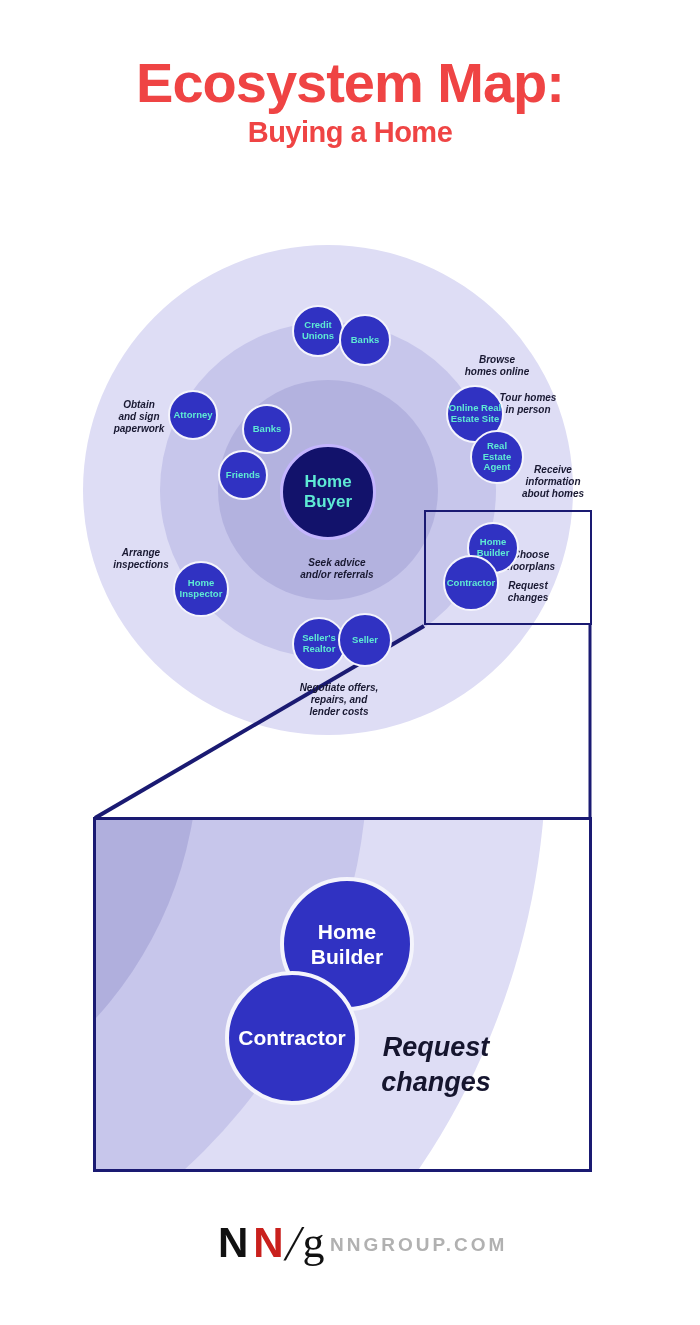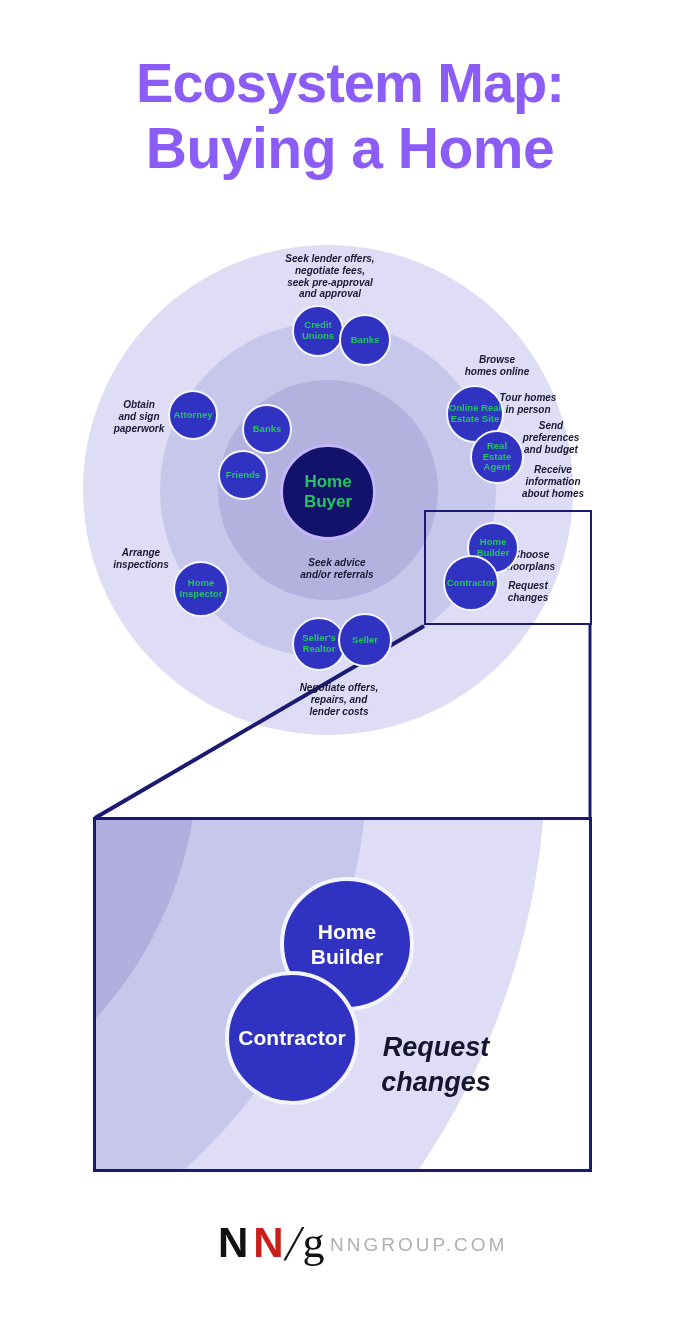--- a/index.html
+++ b/index.html
@@ -1,34 +1,34 @@
 <!DOCTYPE html>
 <html><head>
 <meta charset="utf-8">
 <style>
   html,body{margin:0;padding:0;background:#ffffff;}
   .page{position:relative;width:700px;height:1325px;background:#ffffff;overflow:hidden;
         font-family:"Liberation Sans", sans-serif;}
   .abs{position:absolute;}
 
   
-  .title-wrap{position:absolute;left:0;top:52px;width:700px;text-align:center;color:#8b5cf6;}
+  .title-wrap{position:absolute;left:0;top:52px;width:700px;text-align:center;color:#ef4444;}
   .title-1{font-size:56px;font-weight:800;letter-spacing:-1px;line-height:1.1;}
-  .title-2{font-size:57px;font-weight:700;letter-spacing:-0.5px;line-height:1.15;margin-top:2px;}
+  .title-2{font-size:29px;font-weight:700;letter-spacing:-0.5px;line-height:1.15;margin-top:2px;}
 
   
   .ring{position:absolute;border-radius:50%;}
   .ring-outer{left:83px;top:245px;width:490px;height:490px;background:#deddf5;}
   .ring-middle{left:160px;top:322px;width:336px;height:336px;background:#c7c6eb;}
   .ring-inner{left:218px;top:380px;width:220px;height:220px;background:#b3b2df;}
 
   
   .node{position:absolute;border-radius:50%;background:#3032c2;border:2px solid #f4f4fc;
         box-sizing:border-box;display:flex;align-items:center;justify-content:flex-start;
-        text-align:center;color:#22c55e;}
+        text-align:center;color:#5eead4;}
   .node-label{font-size:9.5px;font-weight:700;line-height:1.12;display:block;width:100%;}
   .node-center{background:#12126b;border:3px solid #c4b5fd;}
   .node-center .node-label{font-size:17px;line-height:1.2;}
 
   
   .ann{position:absolute;font-style:italic;font-weight:600;font-size:10px;line-height:1.18;
        color:#191932;text-align:center;white-space:pre-line;}
 
   
   .zoom-box-small{position:absolute;left:424px;top:510px;width:168px;height:115px;
@@ -45,21 +45,21 @@
 
   
   .footer{position:absolute;left:0;top:1220px;width:700px;height:70px;}
   .logo{position:absolute;left:218px;top:0;height:60px;display:flex;align-items:flex-start;}
   .logo-n{font-size:42px;font-weight:800;color:#111111;line-height:1.1;}
   .logo-n2{color:#c9201d;margin-left:5px;}
   .logo-slash{font-family:"Liberation Serif", serif;font-size:50px;font-weight:400;color:#111111;
       line-height:0.95;margin-left:3px;transform:skewX(-12deg);}
   .logo-g{font-family:"Liberation Serif", serif;font-size:44px;font-weight:400;color:#111111;
       line-height:1.05;margin-left:2px;}
-  .logo-site{position:absolute;left:330px;top:14px;font-size:19px;font-weight:400;
+  .logo-site{position:absolute;left:330px;top:14px;font-size:19px;font-weight:700;
       letter-spacing:3px;color:#b1b1b1;text-align:right;}
 </style>
 </head>
 <body>
 
 <div class="page">
 
   <div class="title-wrap">
     <div class="title-1">Ecosystem Map:</div>
     <div class="title-2">Buying a Home</div>
@@ -69,31 +69,24 @@
   <div class="ring ring-middle"></div>
   <div class="ring ring-inner"></div>
 
   <svg class="abs" style="left:0;top:0;width:700px;height:1325px;pointer-events:none">
     <line x1="424" y1="626" x2="95" y2="818" stroke="#1a1a72" stroke-width="4"></line>
     <line x1="590" y1="624" x2="590" y2="818" stroke="#1a1a72" stroke-width="3"></line>
   </svg>
 
   <div class="zoom-box-small"></div>
 
-  <div class="ann" style="left:255px;top:253px;width:150px">Seek lender offers,
-negotiate fees,
-seek pre-approval
-and approval</div>
   <div class="ann" style="left:437px;top:354px;width:120px">Browse
 homes online</div>
   <div class="ann" style="left:468px;top:392px;width:120px">Tour homes
 in person</div>
-  <div class="ann" style="left:491px;top:420px;width:120px">Send
-preferences
-and budget</div>
   <div class="ann" style="left:79px;top:399px;width:120px">Obtain
 and sign
 paperwork</div>
   <div class="ann" style="left:493px;top:464px;width:120px">Receive
 information
 about homes</div>
   <div class="ann" style="left:81px;top:547px;width:120px">Arrange
 inspections</div>
   <div class="ann" style="left:267px;top:557px;width:140px">Seek advice
 and/or referrals</div>

